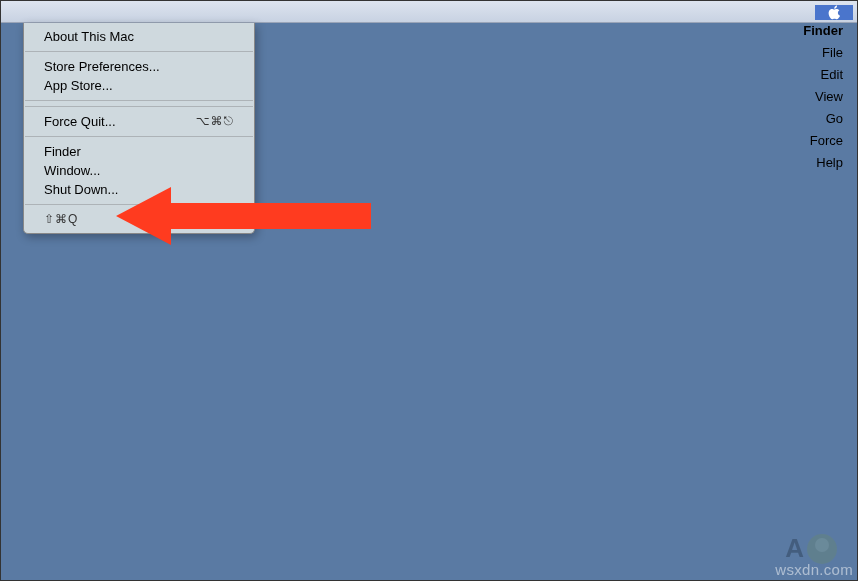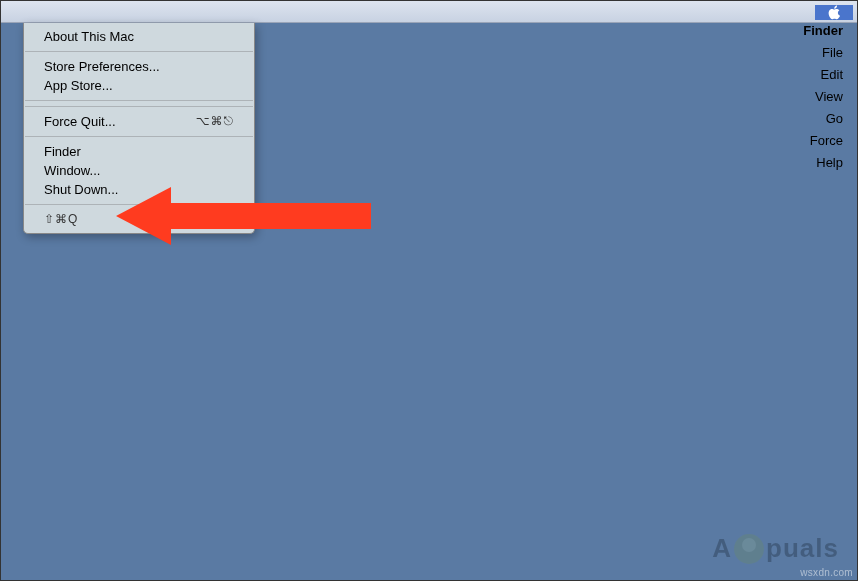--- a/index.html
+++ b/index.html
@@ -122,21 +122,21 @@
       position:absolute;
       width:14px;height:14px;
       background:#8aa88a;
       border-radius:50%;
       top:4px;left:8px;
     }
     .footer-credit {
       position: absolute;
       right: 4px;
       bottom: 2px;
-      font-size: 10px;
+      font-size: 15px;
       color: rgba(255,255,255,0.5);
       letter-spacing: 0.3px;
     }
   </style>
 </head>
 <body>
 
 <div class="menubar">
   <div class="apple-logo">
     <svg viewBox="0 0 16 20">
@@ -192,16 +192,15 @@
 
 <svg class="arrow-annotation" width="260" height="70">
   <g fill="#ff3b1f">
     <polygon points="0,35 55,6 55,22 255,22 255,48 55,48 55,64"></polygon>
   </g>
 </svg>
 
 <div class="watermark">
   <span>A</span>
   <span class="avatar"></span>
-  <span>puals</span>
 </div>
 
 <div class="footer-credit">wsxdn.com</div>
 
 </body></html>

